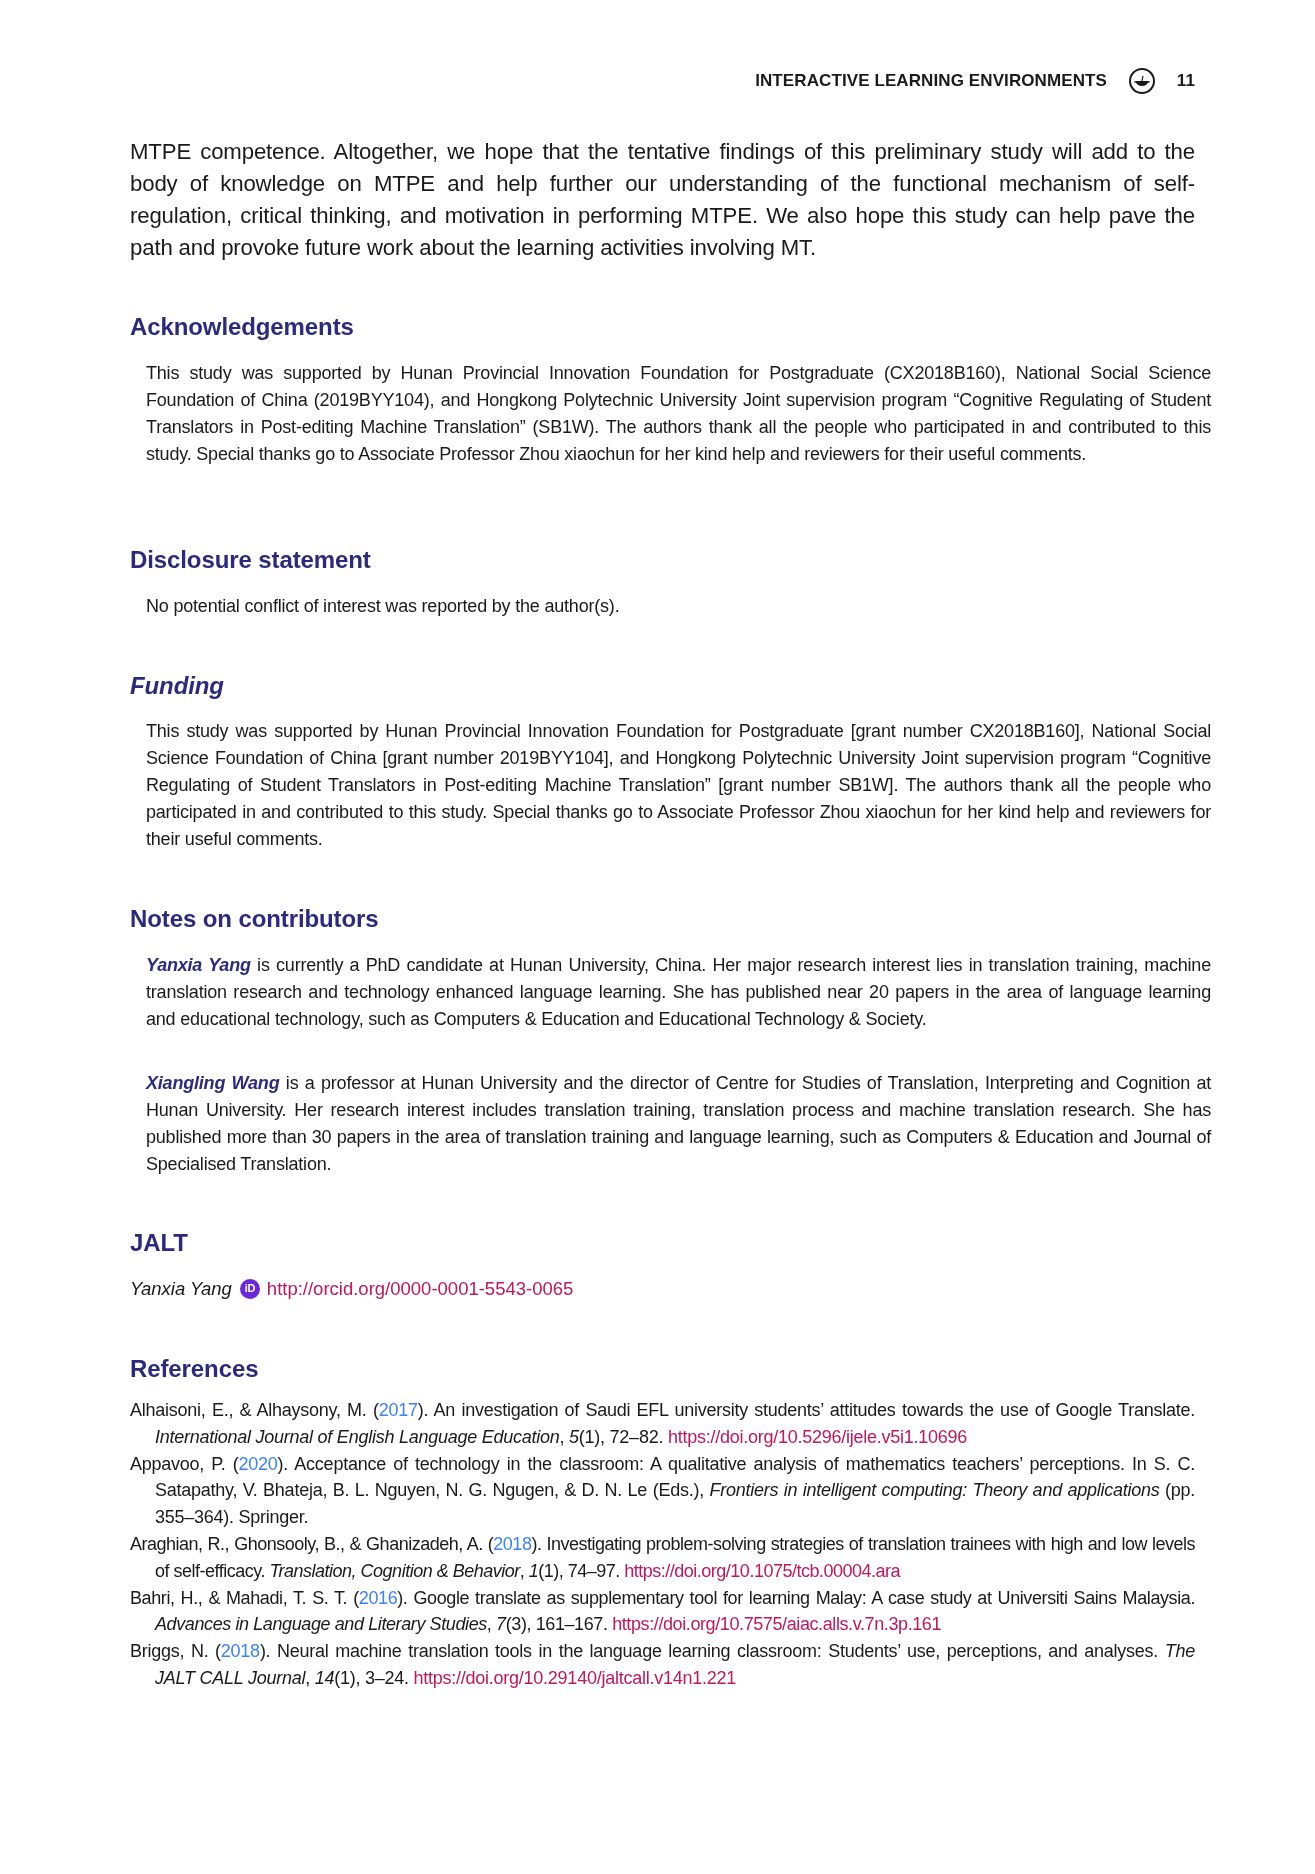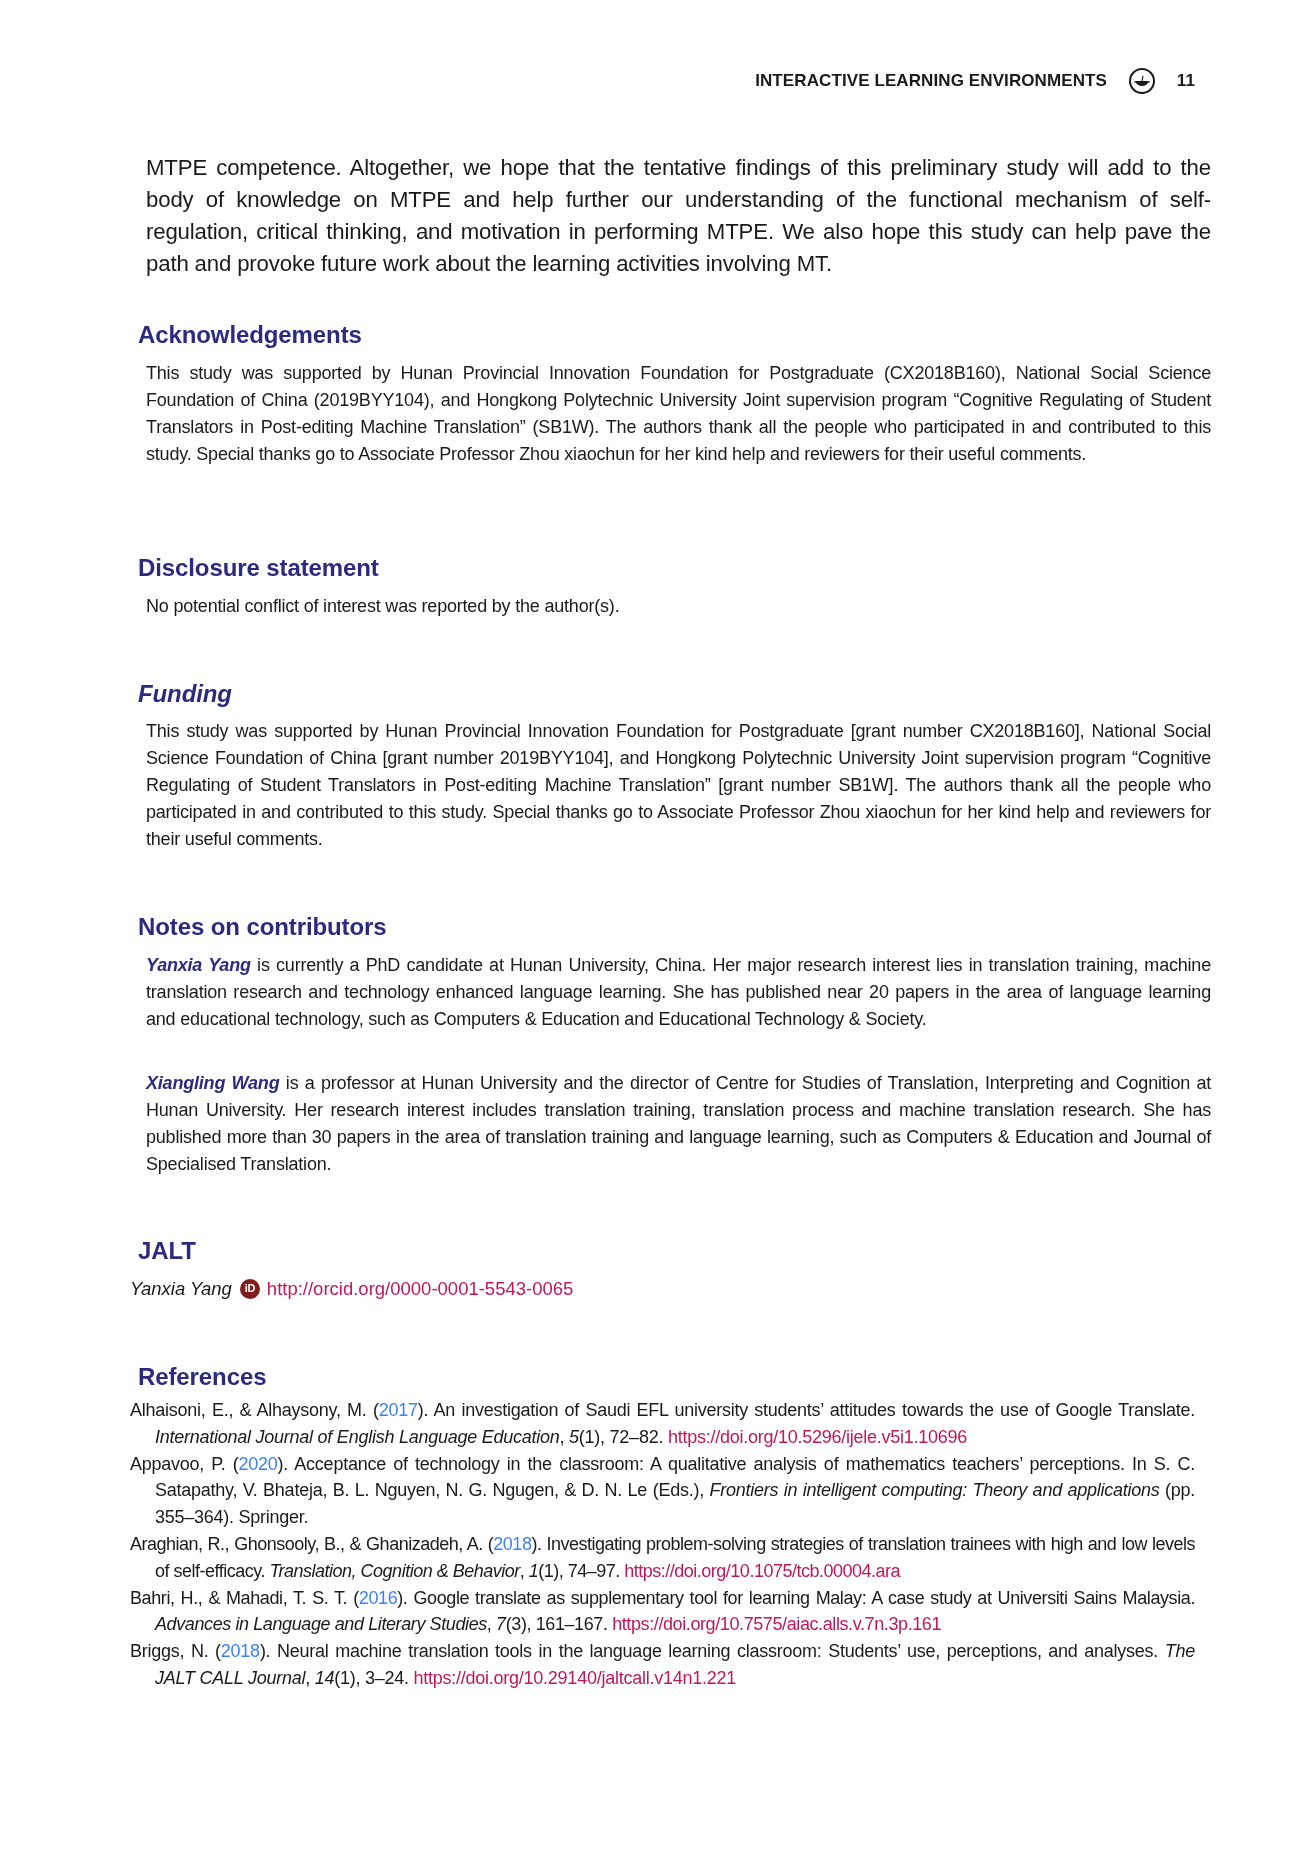--- a/index.html
+++ b/index.html
@@ -56,28 +56,28 @@
 
     
     .lead {
       position: absolute;
       top: 136px;
       left: 0;
       width: 1065px;
       font-size: 22.2px;
       line-height: 32px;
       text-align: justify;
-      margin: 16px;
+      margin: 0;
       letter-spacing: -0.15px;
     }
 
     h2.section {
       position: absolute;
       left: 0;
-      margin: 8px;
+      margin: 0;
       font-size: 24px;
       font-weight: bold;
       color: #2b2a7e;
       letter-spacing: -0.1px;
     }
 
     .para {
       position: absolute;
       left: 16px;
       width: 1065px;
@@ -104,21 +104,21 @@
       white-space: nowrap;
     }
     .orcid-line .orcid-name {
       font-style: italic;
       margin-right: 8px;
     }
     .orcid-badge {
       width: 20px;
       height: 20px;
       border-radius: 50%;
-      background: #7f1d1d;
+      background: #6d28d9;
       color: #ffffff;
       font-size: 11px;
       font-weight: bold;
       display: inline-flex;
       align-items: center;
       justify-content: center;
       margin-right: 7px;
       letter-spacing: -0.5px;
     }
     .link {

